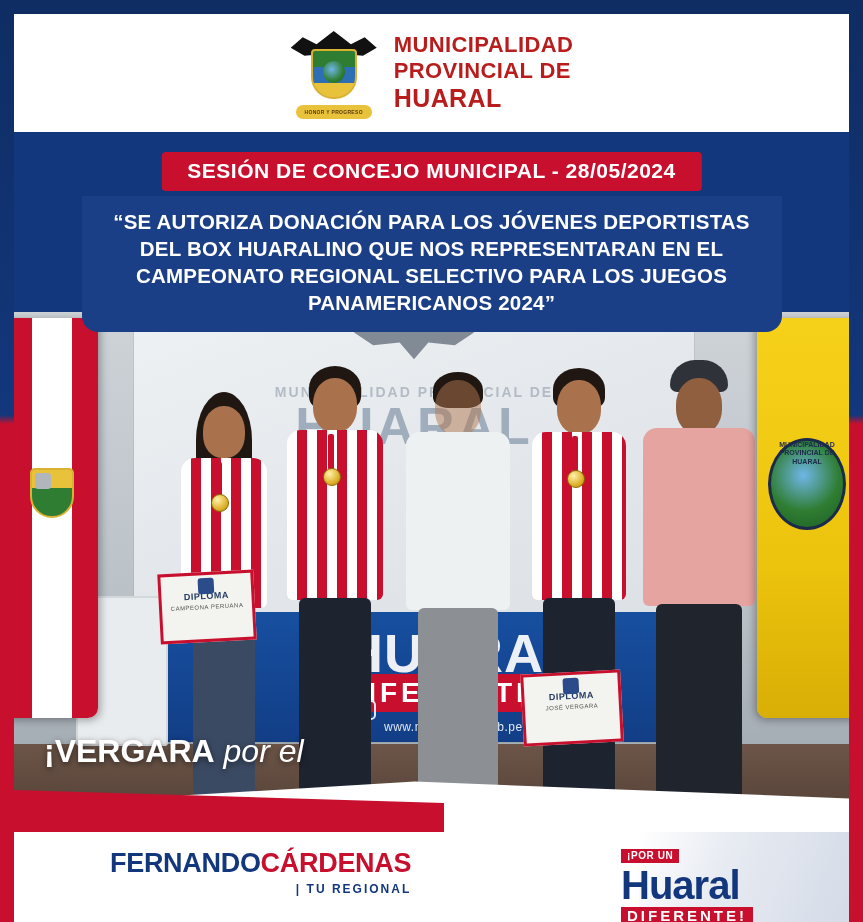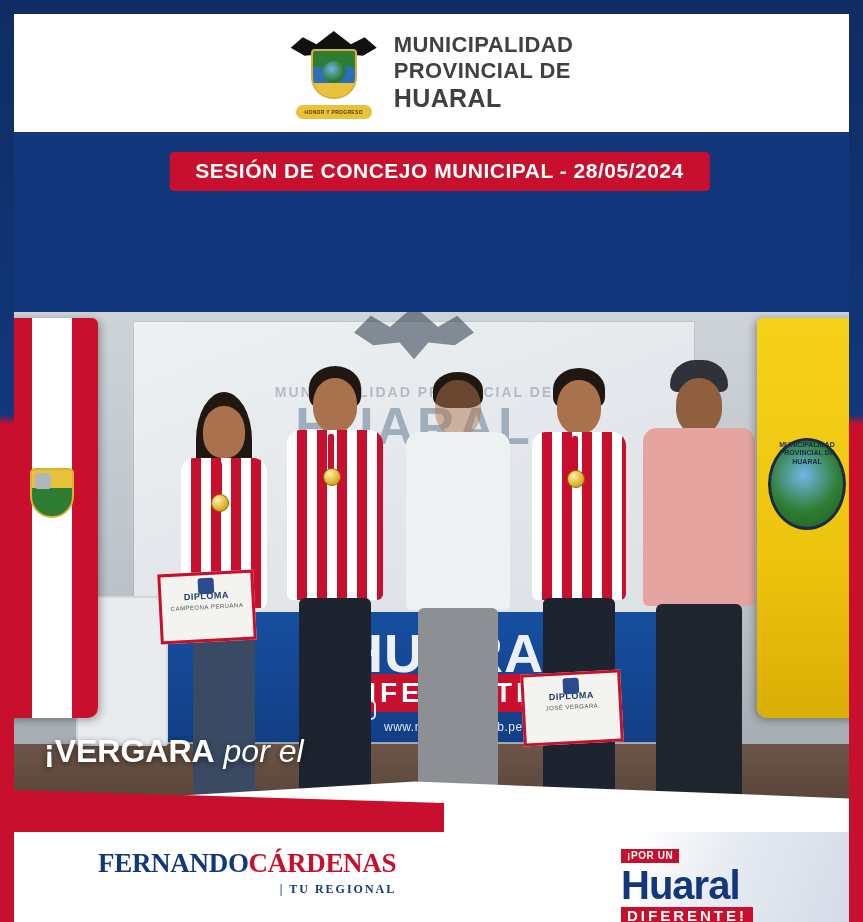--- a/index.html
+++ b/index.html
@@ -102,21 +102,21 @@
     background: #e8c23a;
     border-radius: 7px;
     color: #5b3b0a;
     font-size: 5px;
     letter-spacing: .3px;
     text-align: center;
     line-height: 14px;
     font-weight: bold;
   }
   .header-text {
-    color: #404040;
+    color: #b91c1c;
     font-weight: bold;
     line-height: 1.18;
     letter-spacing: .4px;
   }
   .header-text .l1 { font-size: 22px; }
   .header-text .l2 { font-size: 22px; }
   .header-text .l3 { font-size: 25px; }
 
   
   .blue-band {
@@ -134,21 +134,20 @@
     transform: translateX(-50%);
     background: #c8102e;
     color: #ffffff;
     font-size: 21px;
     font-weight: bold;
     letter-spacing: .5px;
     padding: 7px 26px 8px 26px;
     border-radius: 4px;
     white-space: nowrap;
     z-index: 31;
-    margin-left: 8px;
   }
   .quote-box {
     position: absolute;
     left: 50%;
     top: 196px;
     transform: translateX(-50%);
     width: 700px;
     background: #1b3f86;
     border-radius: 0 0 16px 16px;
     color: #ffffff;
@@ -475,24 +474,23 @@
     left: 14px; right: 14px;
     bottom: 0;
     height: 90px;
     background: #ffffff;
     z-index: 35;
     display: flex;
     align-items: center;
   }
   .footer .mayor {
     position: absolute;
-    left: 84px;
+    left: 96px;
     top: 18px;
     line-height: 1;
-    font-family: Liberation Serif, serif;
   }
   .footer .mayor .name {
     font-size: 27px;
     font-weight: bold;
     letter-spacing: -.3px;
   }
   .footer .mayor .name .first { color: #12377c; }
   .footer .mayor .name .last { color: #c8102e; }
   .footer .mayor .sub {
     margin-top: 6px;
@@ -559,20 +557,21 @@
     </div>
     <div class="header-text">
       <div class="l1">MUNICIPALIDAD</div>
       <div class="l2">PROVINCIAL DE</div>
       <div class="l3">HUARAL</div>
     </div>
   </div>
 
   <div class="blue-band"></div>
   <div class="session-pill">SESIÓN DE CONCEJO MUNICIPAL - 28/05/2024</div>
+  <div class="quote-box">“SE AUTORIZA DONACIÓN PARA LOS JÓVENES DEPORTISTAS DEL BOX HUARALINO QUE NOS REPRESENTARAN EN EL CAMPEONATO REGIONAL SELECTIVO PARA LOS JUEGOS PANAMERICANOS 2024”</div>
 
   <div class="photo">
     <div class="wall"></div>
 
     <div class="backdrop">
       <div class="backdrop-crest"></div>
       <div class="backdrop-logo">
         <div class="sm">MUNICIPALIDAD PROVINCIAL DE</div>
         <div class="lg">HUARAL</div>
       </div>

